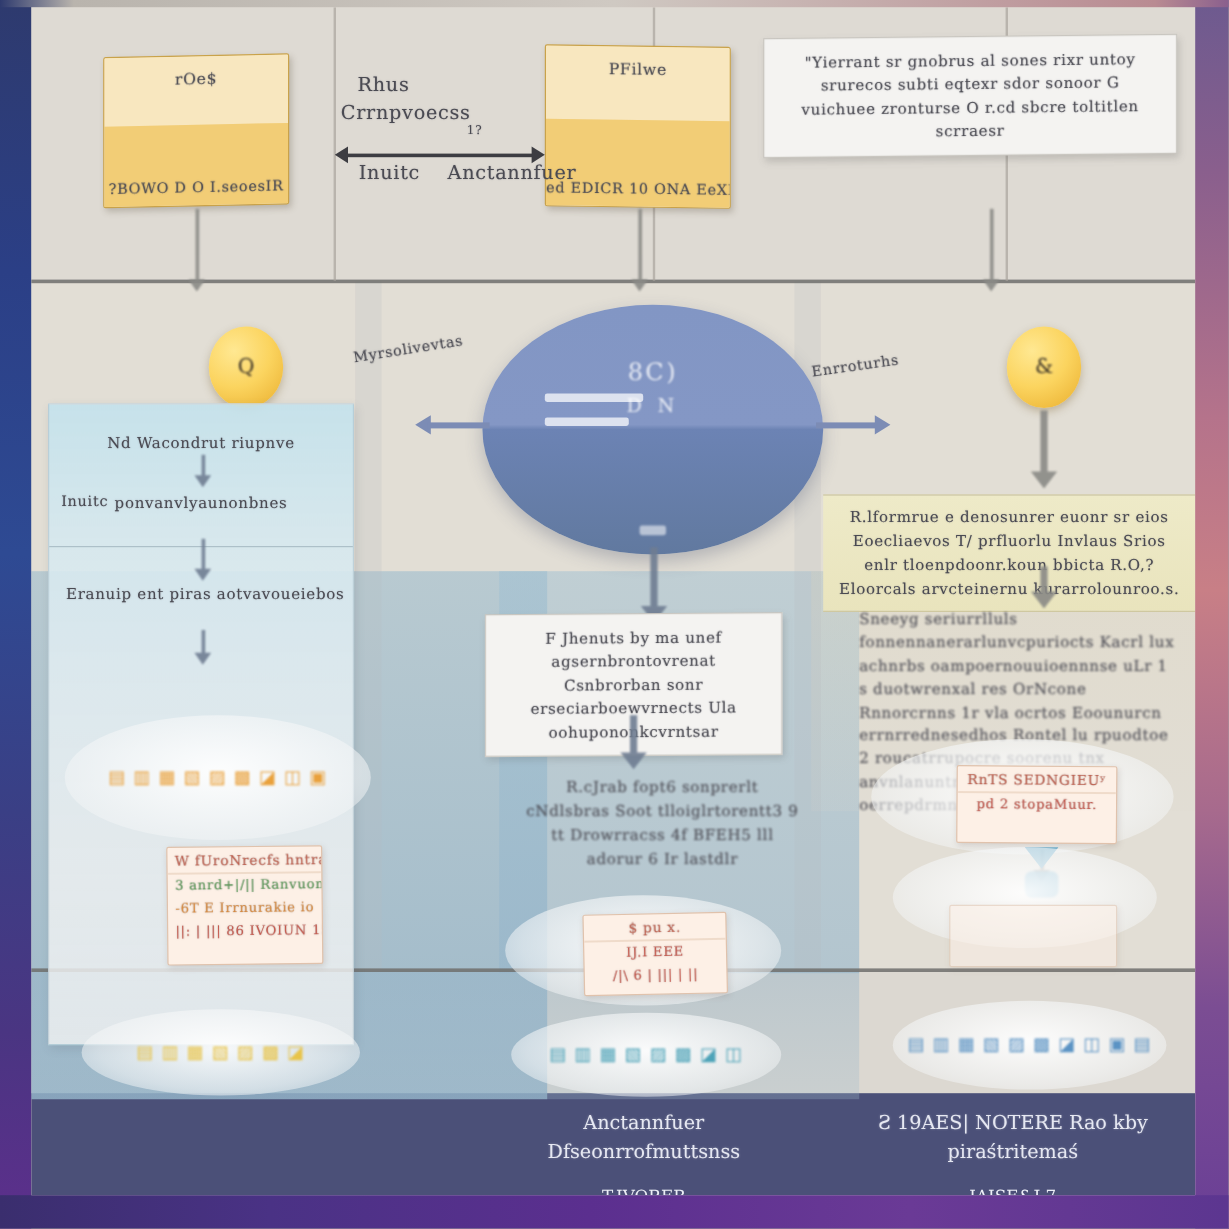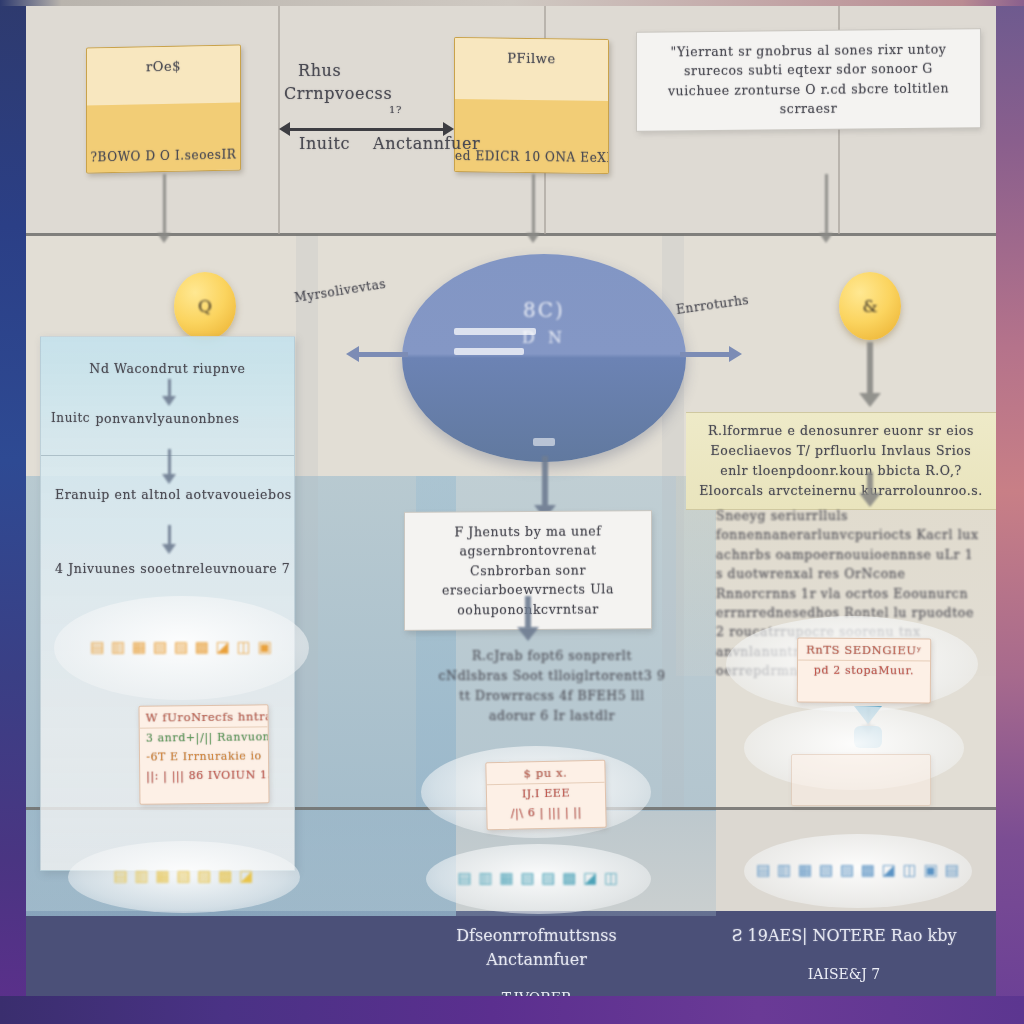--- a/index.html
+++ b/index.html
@@ -424,23 +424,22 @@
     </div>
 
     <div id="panel-left">
       <div id="pl-divider"></div>
       <div class="pl-row ptext" id="pl-r1">Nd Wacondrut riupnve</div>
       <div class="ptext" id="pl-side">Inuitc</div>
       <div class="pl-row ptext" id="pl-r2">
         <div>ponvanvlyaunonbnes</div>
       </div>
       <div class="pl-row ptext" id="pl-r3">
-        <div>Eranuip ent altnol aotvavoueiebos</div>
-      </div>
-      <div class="pl-row ptext" id="pl-r4">4 Jnivuunes sooetnreleuvnouare 7</div>
+        <div>Eranuip ent piras aotvavoueiebos</div>
+      </div>
 
       <div class="darrow blurry" style="left:121px;top:42px;height:28px;">
         <div class="shaft" style="height:18px"></div>
         <div class="head"></div>
       </div>
       <div class="darrow blurry" style="left:121px;top:112px;height:36px;">
         <div class="shaft" style="height:26px"></div>
         <div class="head"></div>
       </div>
       <div class="darrow blurry" style="left:121px;top:188px;height:30px;">
@@ -525,26 +524,27 @@
     <div class="blob" id="blob-right-b"></div>
     <div class="card" id="card-right-2"></div>
 
     <div class="blob" id="blob-right-c">
       <div class="icons">
         <span class="b">▤ ▥ ▦ ▧ ▨ ▩ ◪ ◫ ▣ ▤</span>
       </div>
     </div>
 
     <div class="foot-col" id="foot-2">
+      <div class="t1">Anctannfuer</div>
       <div class="t1">Dfseonrrofmuttsnss</div>
-      <div class="t1">Anctannfuer</div>
       <div class="t2">T.IVOREB</div>
     </div>
     <div class="foot-col" id="foot-3">
       <div class="t1">Ƨ 19AES| NOTERE Rao kby</div>
+      <div class="t1">piraśtritemaś</div>
       <div class="t2">IAISE&amp;J  7</div>
     </div>
 
   </div>
 
   <div class="edge-left"></div>
   <div class="edge-right"></div>
   <div class="edge-top"></div>
   <div class="edge-bottom"></div>
 

